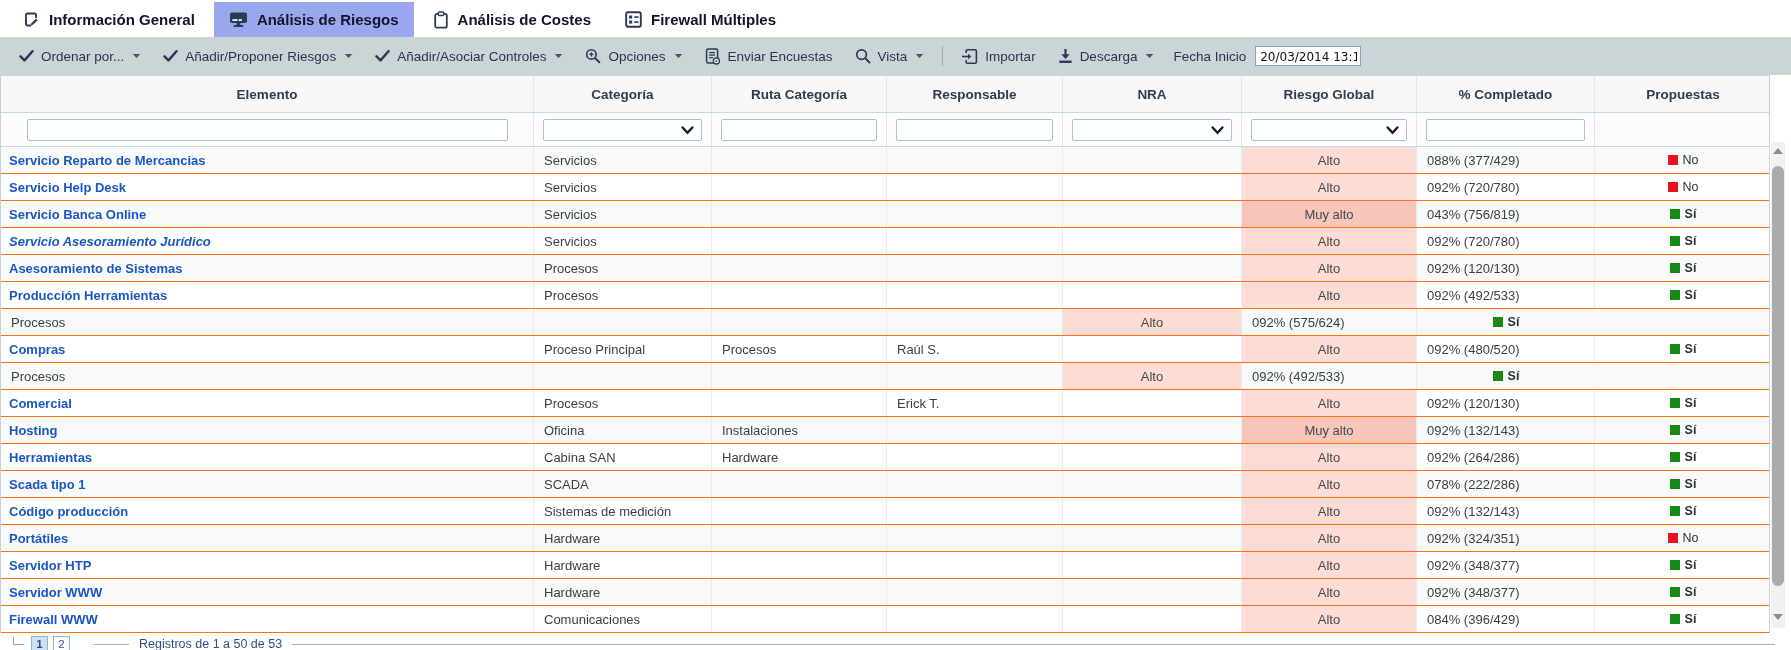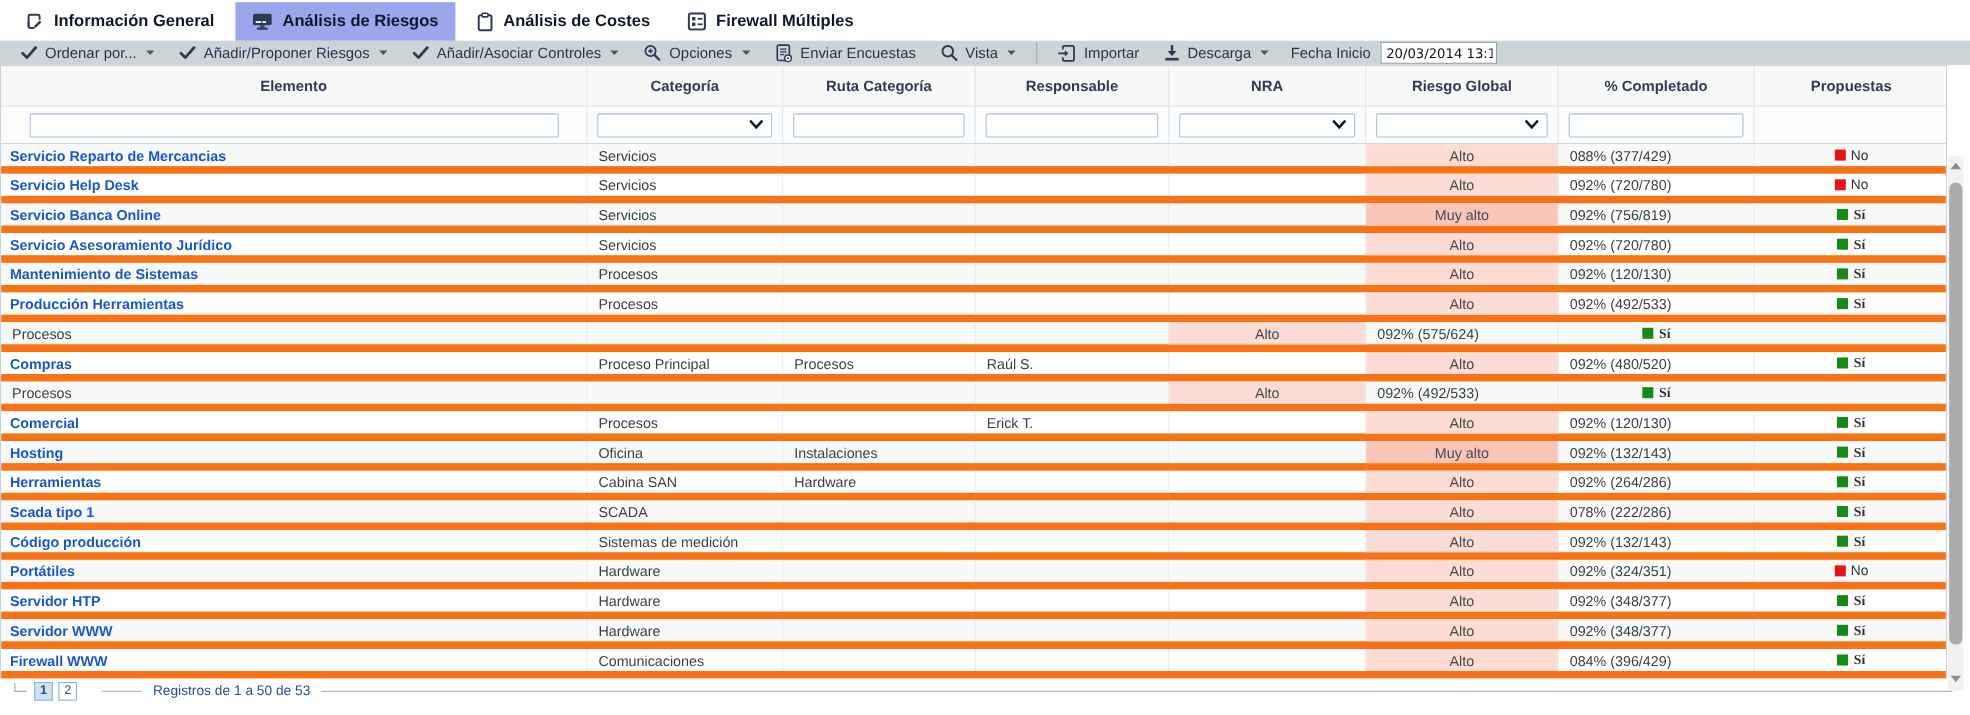--- a/index.html
+++ b/index.html
@@ -13,21 +13,21 @@
   .app { position:relative; width:1791px; height:650px; }
 
   
   .tabbar { height:37px; background:#fff; display:flex; align-items:stretch; padding-left:6px; }
   .tab { display:flex; align-items:center; gap:9px; padding:0 15px; margin:2px 2px 0 2px;
          font-weight:bold; font-size:15px; color:#0f172a; cursor:pointer; }
   .tab.active { background:#9aa7ed; }
   .tab svg { display:block; }
 
   
-  .toolbar { height:22px; background:#ccd4d8; display:flex; align-items:center;
+  .toolbar { height:38px; background:#ccd4d8; display:flex; align-items:center;
              padding:0 8px; font-size:13.5px; color:#27364d; }
   #toolbar-buttons { display:flex; align-items:center; height:100%; }
   .tbtn { display:flex; align-items:center; gap:7px; padding:0 11px; height:100%; cursor:pointer; white-space:nowrap; }
   .tbtn .ticon { display:flex; align-items:center; }
   .tbtn .tcaret { display:flex; align-items:center; margin-left:1px; }
   .tsep { width:1px; height:20px; background:#9fa9b0; margin:0 7px; }
   .fi-label { margin:0 9px 0 8px; white-space:nowrap; }
   .fi-input { width:106px; height:20px; border:1px solid #8ba2b6; background:#fff;
               font-size:12px; padding:1px 3px 0 4px; font-family:"DejaVu Sans",sans-serif; color:#111; }
 
@@ -42,31 +42,31 @@
   .tfilter { height:34px; background:#fcfcfd; border-bottom:1px solid #c9d6e3; }
   .fcell { display:flex; align-items:center; padding:0 9px; border-right:1px solid #dfe6ed; }
   .fcell:last-child { border-right:none; }
   .fcell.elem-pad { padding:0 25px 0 26px; }
   .finput { flex:1; height:22px; border:1px solid #a9c0da; border-radius:2px; background:#fff;
             font-size:12.5px; padding:0 5px; min-width:0; }
   .fselect { flex:1; height:22px; border:1px solid #a9c0da; border-radius:2px; background:#fff;
              display:flex; align-items:center; justify-content:flex-end; padding-right:7px; cursor:pointer; }
 
   .tbody-wrap { height:486px; overflow:hidden; }
-  .trow { height:27px; border-bottom:7px solid #f97316; background:#fff; }
+  .trow { height:27px; border-bottom:1px solid #f97316; background:#fff; }
   .trow:nth-child(odd) { background:#f8f9f9; }
   .td { display:flex; align-items:center; padding:0 10px; font-size:13px; color:#3a3f46;
         border-right:1px solid #e7edf2; overflow:hidden; white-space:nowrap; }
   .td:last-child { border-right:none; }
   .elem-link { color:#1b57c2; font-weight:bold; text-decoration:none; font-size:13px; cursor:pointer; }
   .td.risk { justify-content:center; padding:0; font-size:13px; color:#46484d; }
   .td.prop { justify-content:center; }
   .sq { width:10px; height:10px; display:inline-block; margin-right:5px; }
   .prop-label { font-size:12.5px; color:#2e3338; }
-  .prop-label.si { font-weight:bold;font-family:Liberation Serif, serif; }
+  .prop-label.si { font-weight:bold; }
 
   
   .vscroll { position:absolute; left:1771px; top:142px; width:14px; height:486px; background:#f1f1f1; }
   .sb-btn { position:absolute; left:0; width:14px; height:14px; display:flex; align-items:center;
             justify-content:center; cursor:pointer; }
   .sb-btn.up { top:2px; } .sb-btn.down { bottom:4px; }
   .sb-thumb { position:absolute; left:1px; top:24px; width:12px; height:420px;
               background:#ababab; border-radius:6px; cursor:grab; }
 
   
@@ -325,44 +325,44 @@
         </div>
         <div class="grid trow">
           <div class="td" style="padding-left: 8px;">
             <a class="elem-link">Servicio Banca Online</a>
           </div>
           <div class="td">Servicios</div>
           <div class="td"></div>
           <div class="td"></div>
           <div class="td"></div>
           <div class="td risk" style="background: rgb(248, 198, 184);">Muy alto</div>
-          <div class="td">092% (756/819)</div>
-          <div class="td prop">
-            <span class="sq" style="background: rgb(22, 138, 22);"></span>
-            <span class="prop-label si">Sí</span>
-          </div>
-        </div>
-        <div class="grid trow">
-          <div class="td" style="padding-left: 8px;">
+          <div class="td">043% (756/819)</div>
+          <div class="td prop">
+            <span class="sq" style="background: rgb(22, 138, 22);"></span>
+            <span class="prop-label si">Sí</span>
+          </div>
+        </div>
+        <div class="grid trow">
+          <div class="td" style="padding-left: 8px; font-style: italic;">
             <a class="elem-link">Servicio Asesoramiento Jurídico</a>
           </div>
           <div class="td">Servicios</div>
           <div class="td"></div>
           <div class="td"></div>
           <div class="td"></div>
           <div class="td risk" style="background: rgb(252, 220, 212);">Alto</div>
           <div class="td">092% (720/780)</div>
           <div class="td prop">
             <span class="sq" style="background: rgb(22, 138, 22);"></span>
             <span class="prop-label si">Sí</span>
           </div>
         </div>
         <div class="grid trow">
           <div class="td" style="padding-left: 8px;">
-            <a class="elem-link">Mantenimiento de Sistemas</a>
+            <a class="elem-link">Asesoramiento de Sistemas</a>
           </div>
           <div class="td">Procesos</div>
           <div class="td"></div>
           <div class="td"></div>
           <div class="td"></div>
           <div class="td risk" style="background: rgb(252, 220, 212);">Alto</div>
           <div class="td">092% (120/130)</div>
           <div class="td prop">
             <span class="sq" style="background: rgb(22, 138, 22);"></span>
             <span class="prop-label si">Sí</span>

